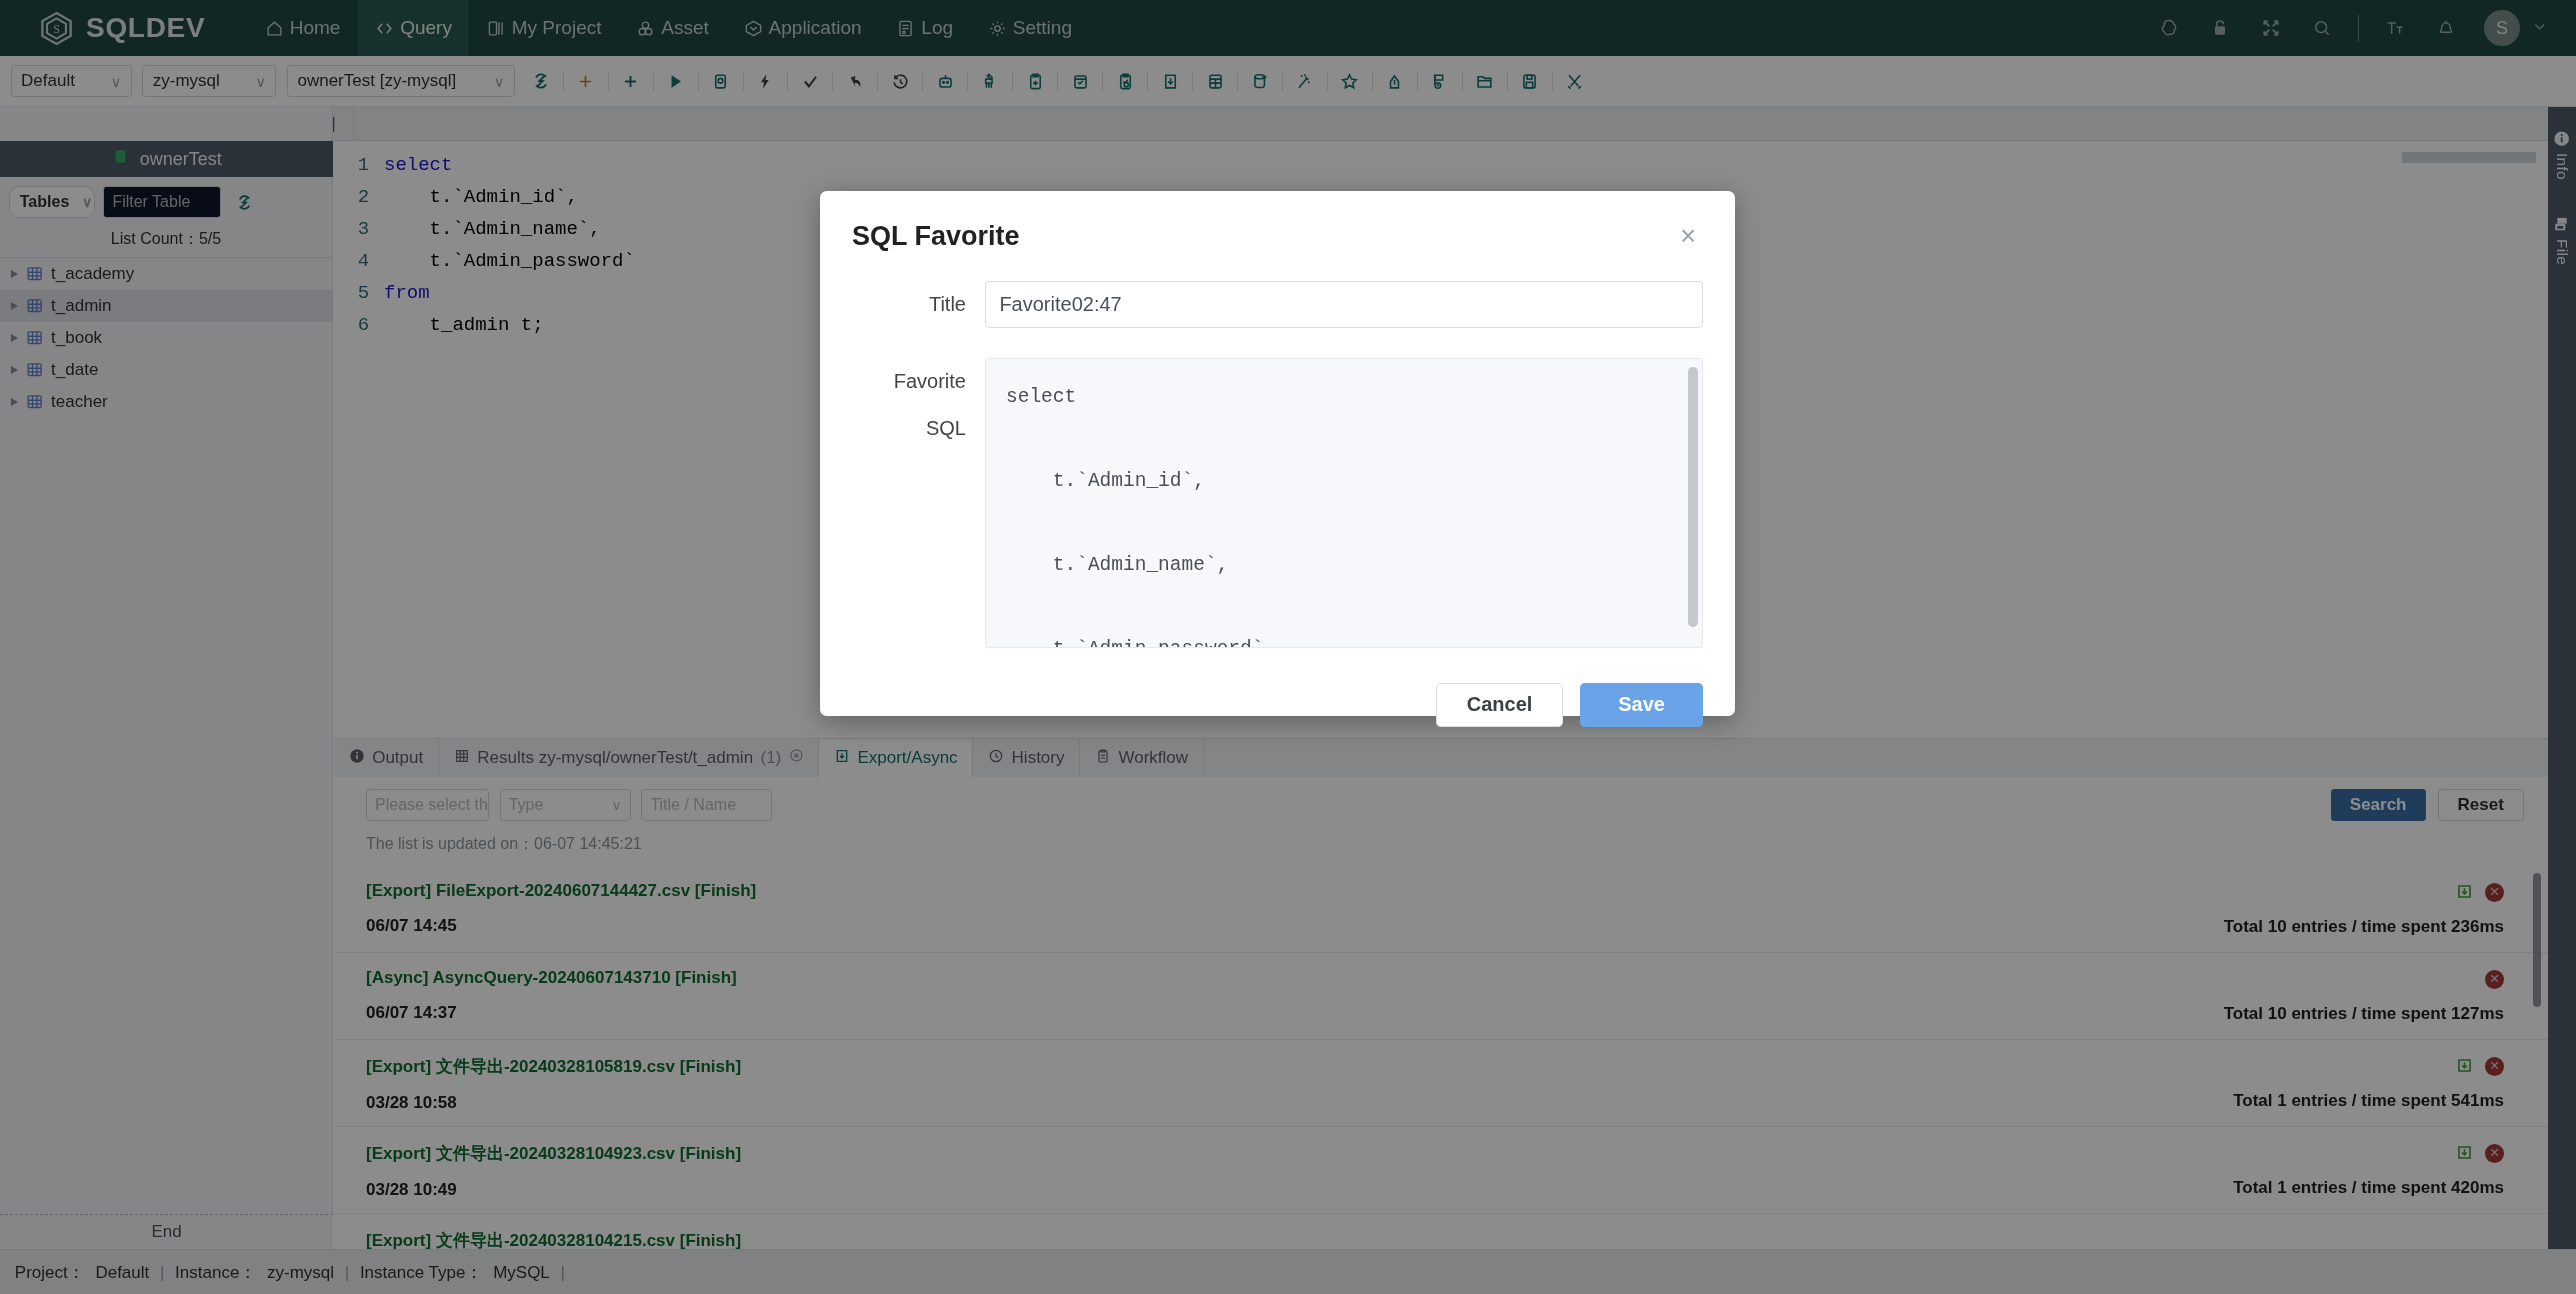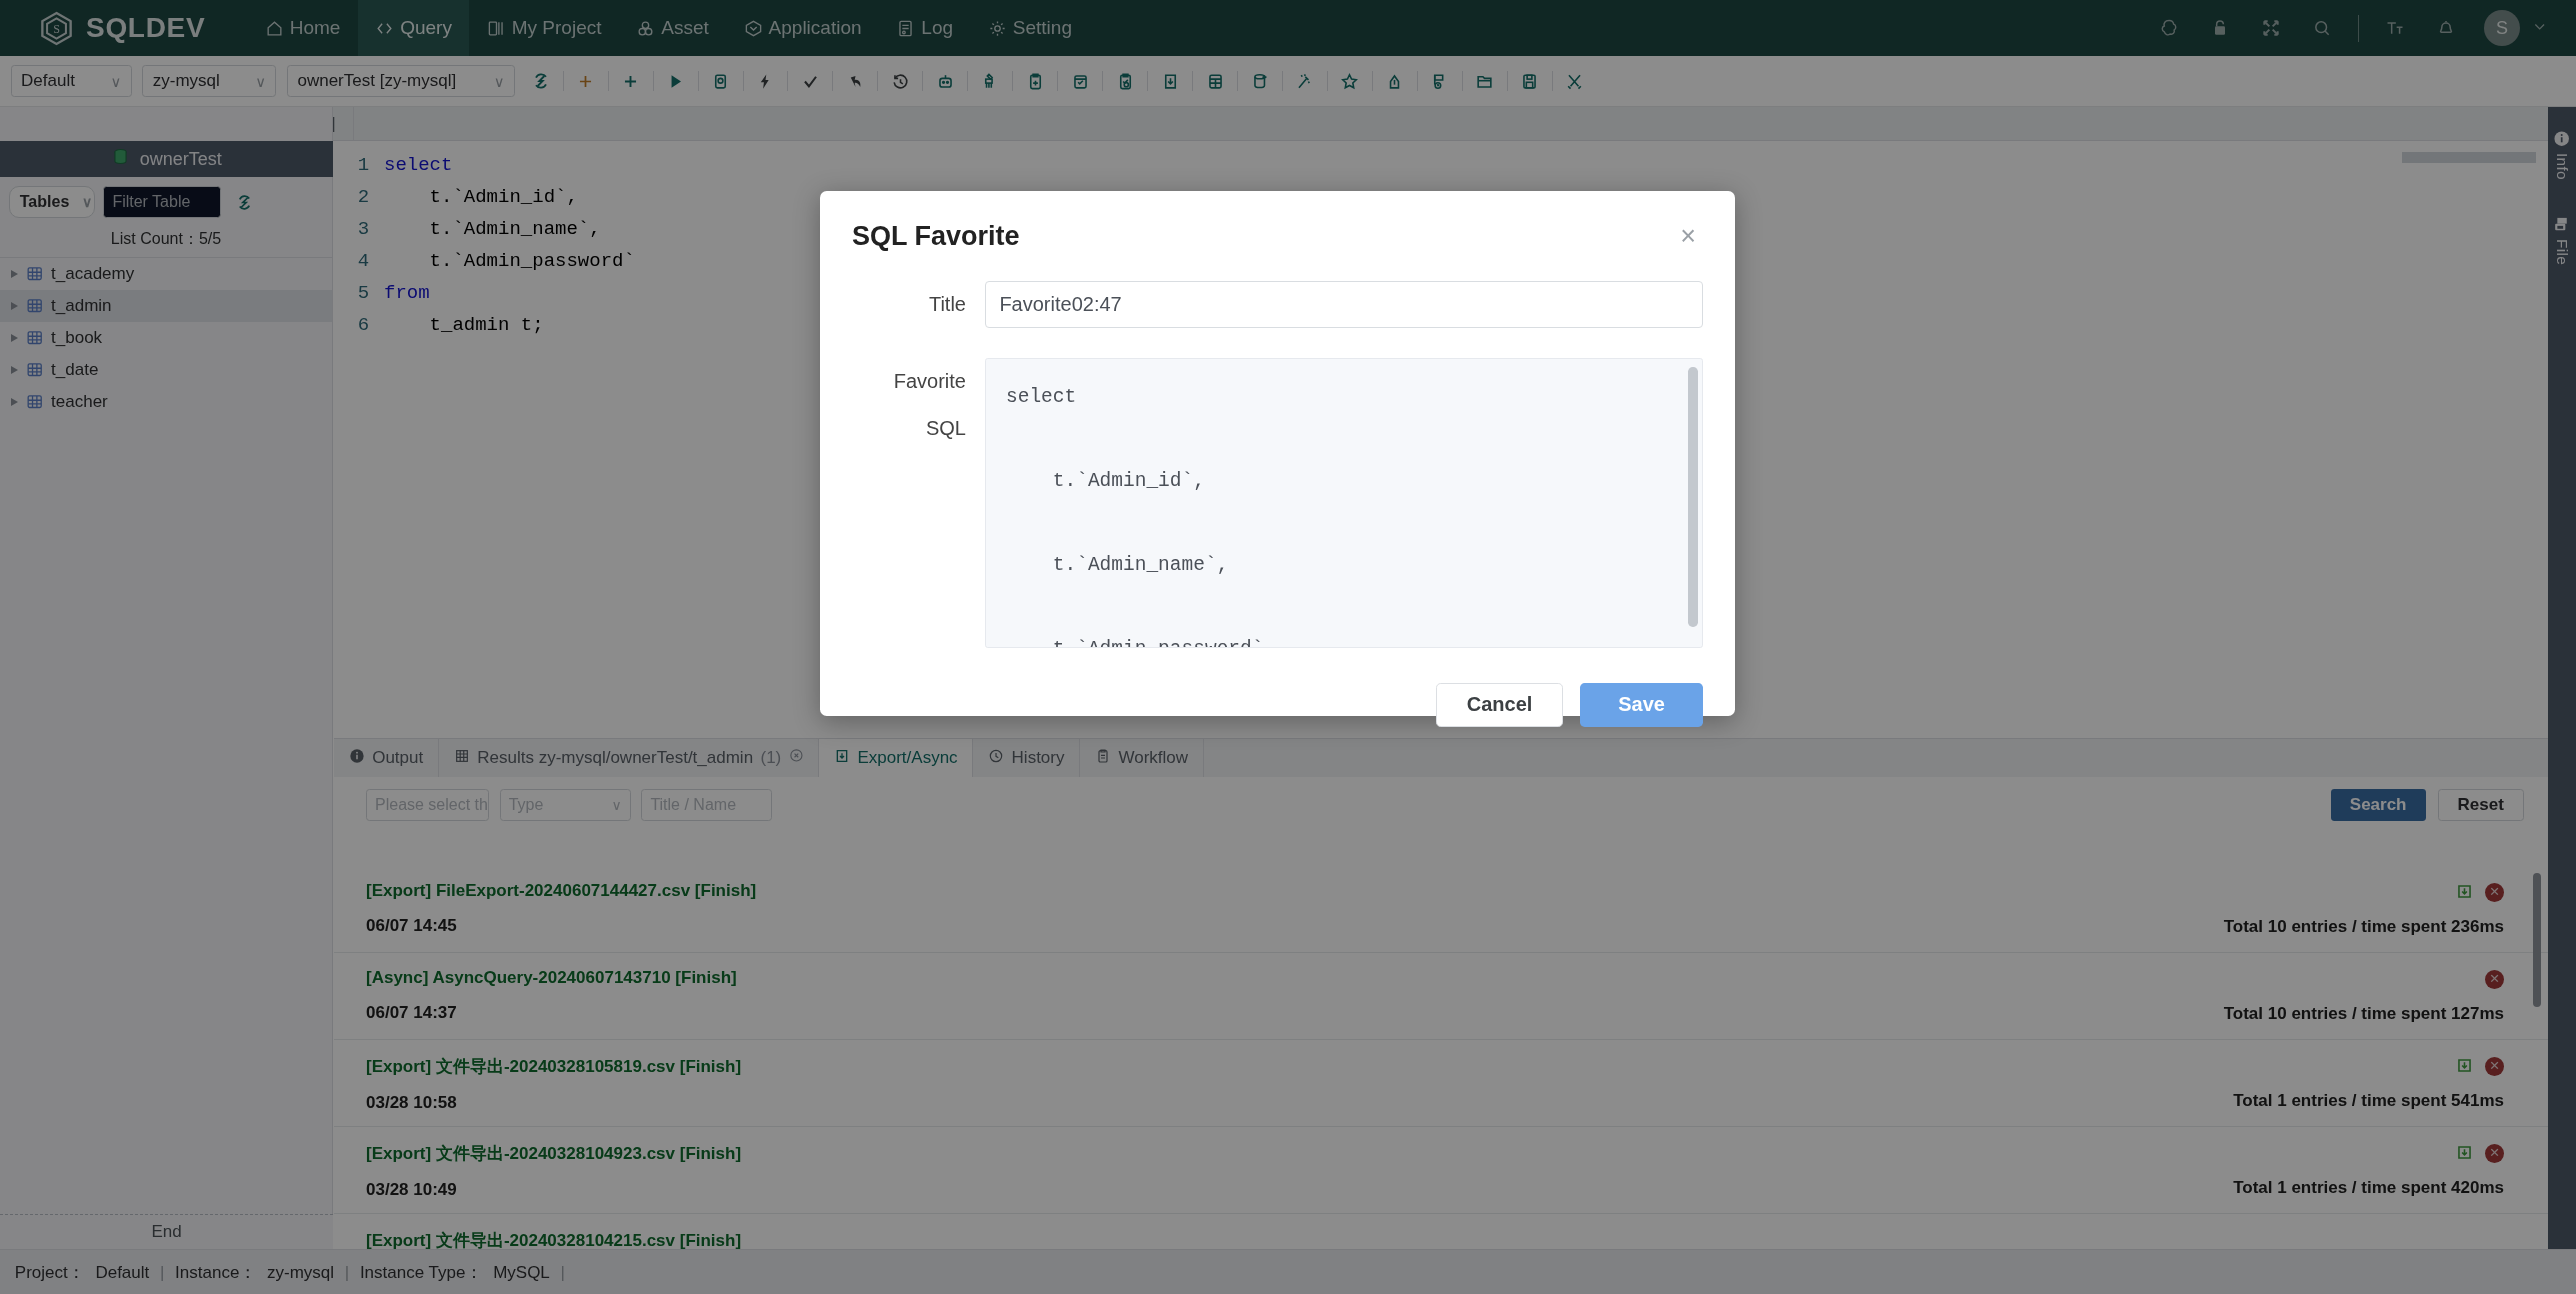--- a/index.html
+++ b/index.html
@@ -815,20 +815,23 @@
         </div>
         <div class="f-sel f-c">
           <span>Title / Name</span>
         </div>
         <div class="f-actions">
           <button class="btn-primary">Search</button>
           <button class="btn-plain">Reset</button>
         </div>
       </div>
 
+      <div class="upd-line">
+        <span>The list is updated on：</span><span>06-07 14:45:21</span>
+      </div>
 
       <div class="joblist">
         <div class="job">
           <div class="job-title">[Export] FileExport-20240607144427.csv [Finish]</div>
           <div class="job-time">06/07 14:45</div>
           <div class="job-right">
             <div class="job-icons">
               <span>
                 <svg viewBox="0 0 24 24" width="19" height="19" fill="none" stroke="#3e9a3e" stroke-width="2">
                     <path d="M5 5 h14 v14 H5 Z"></path>

